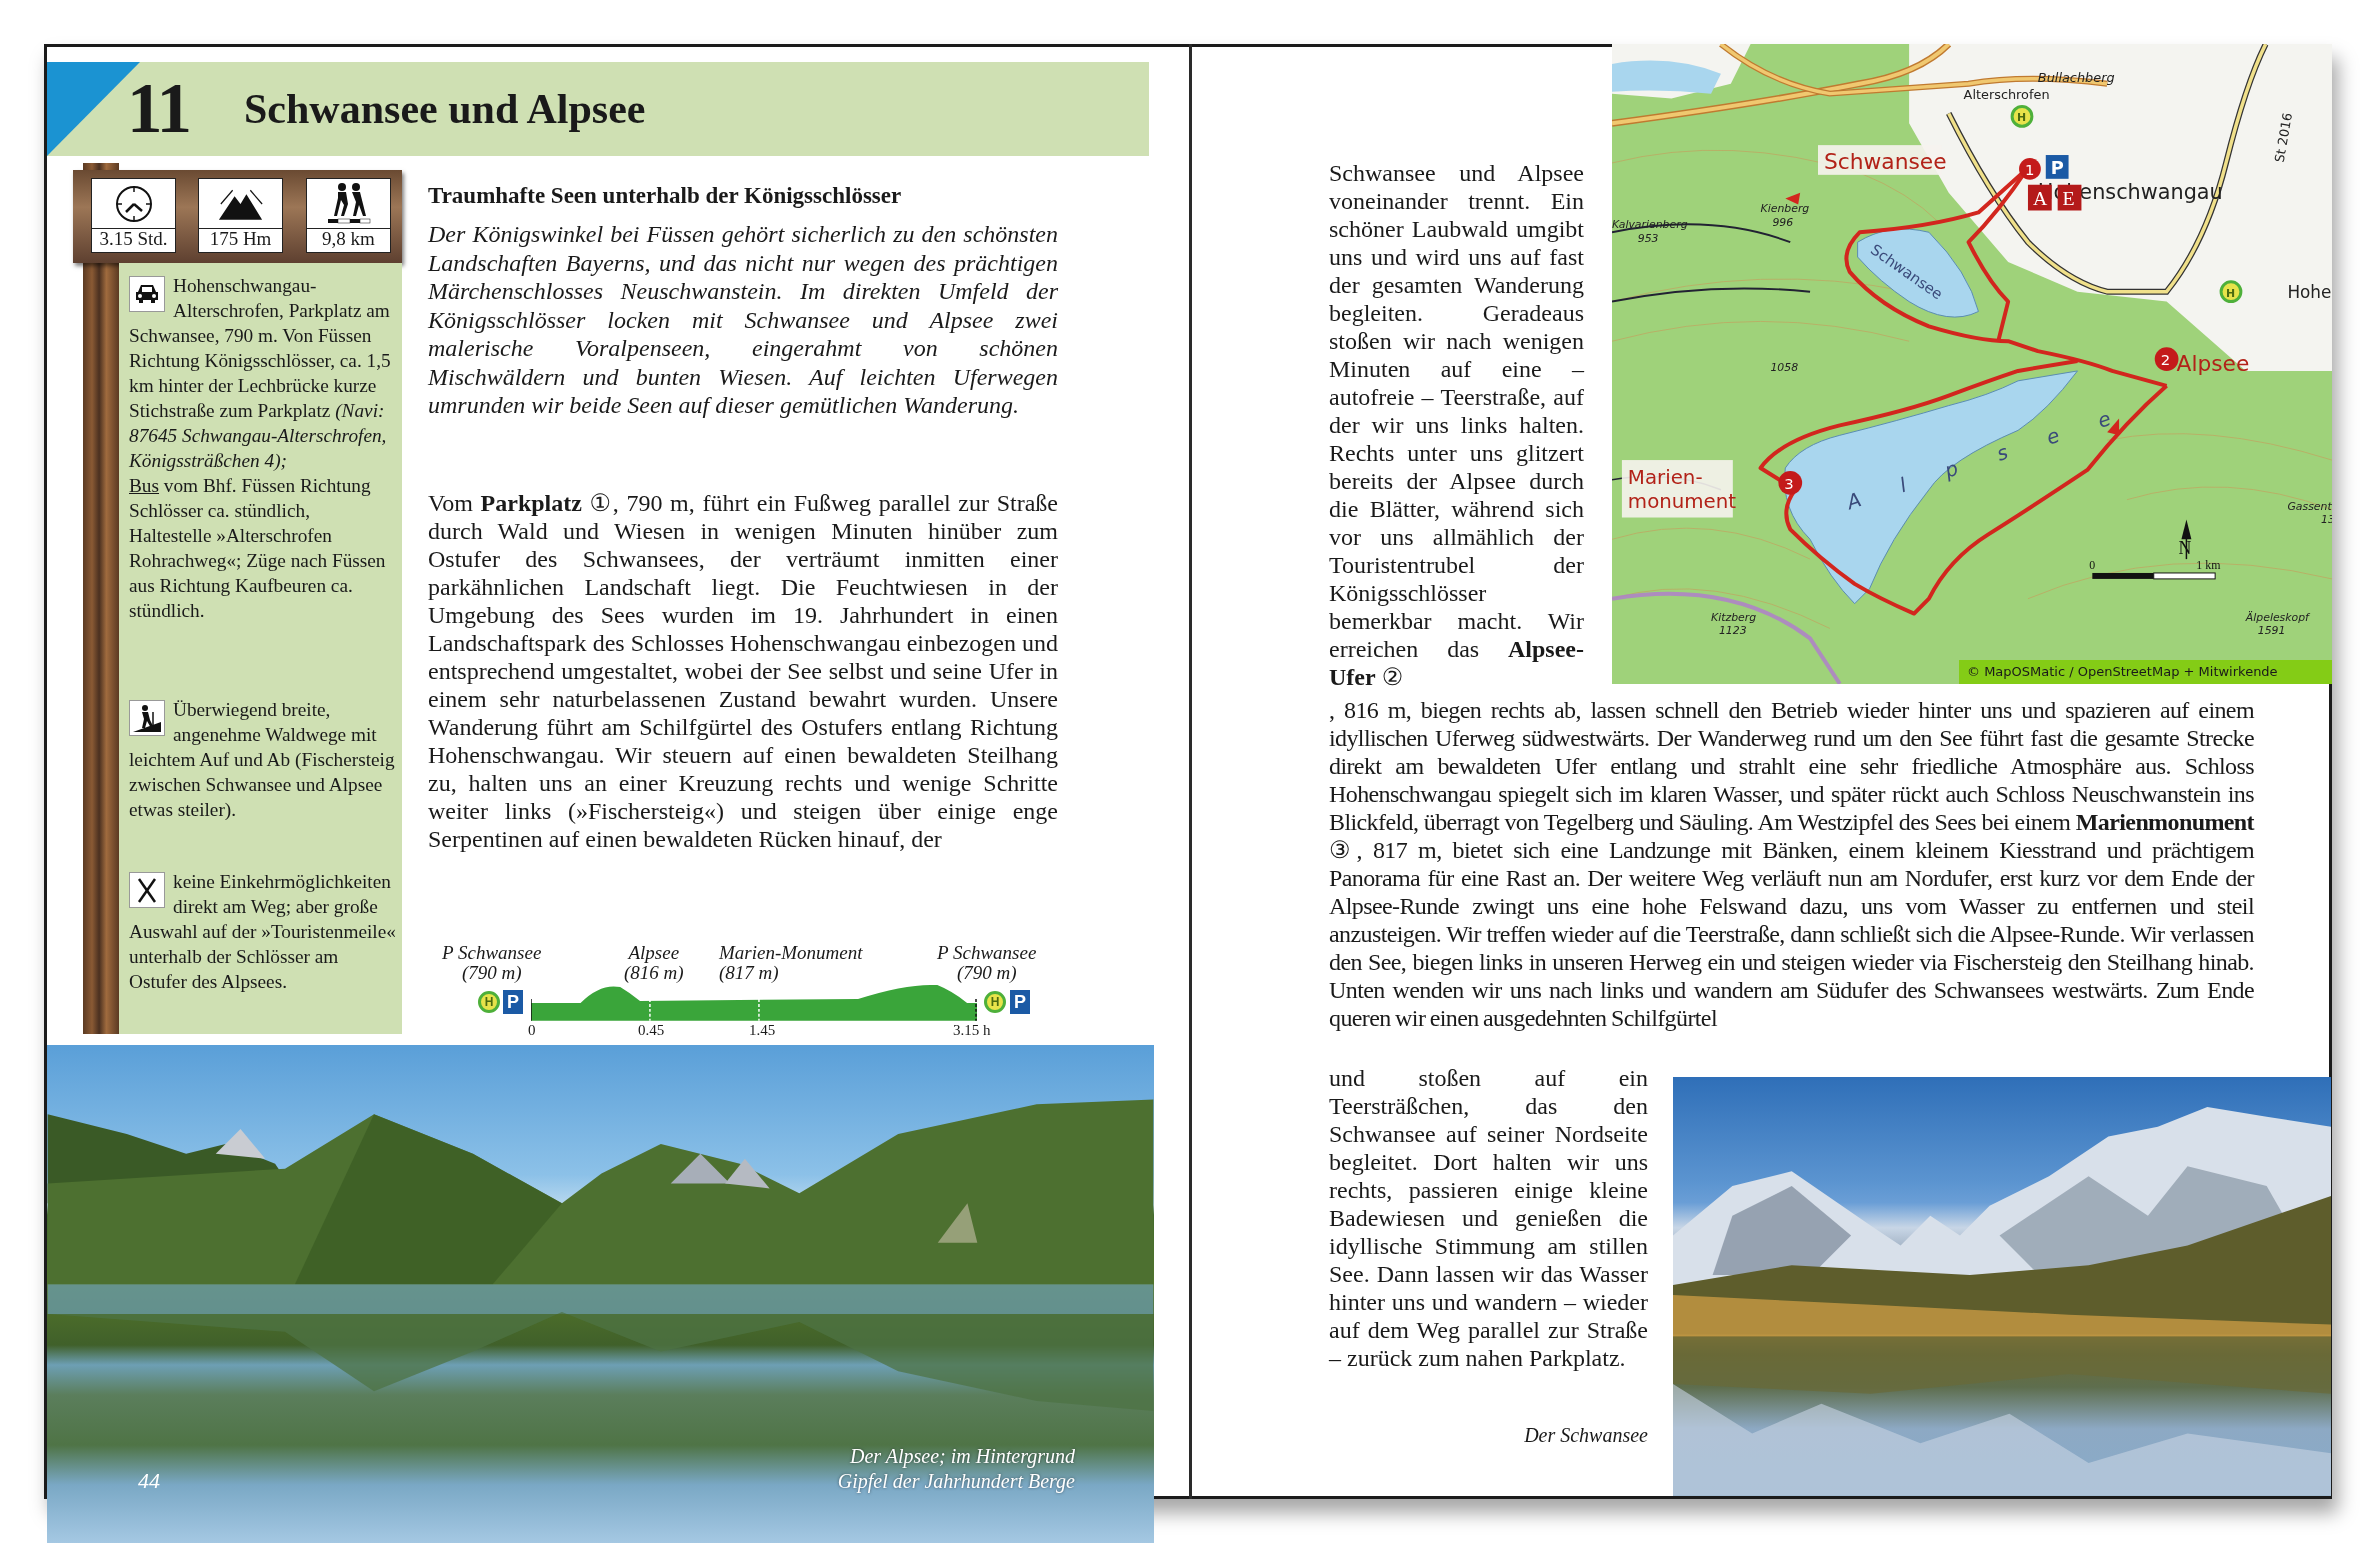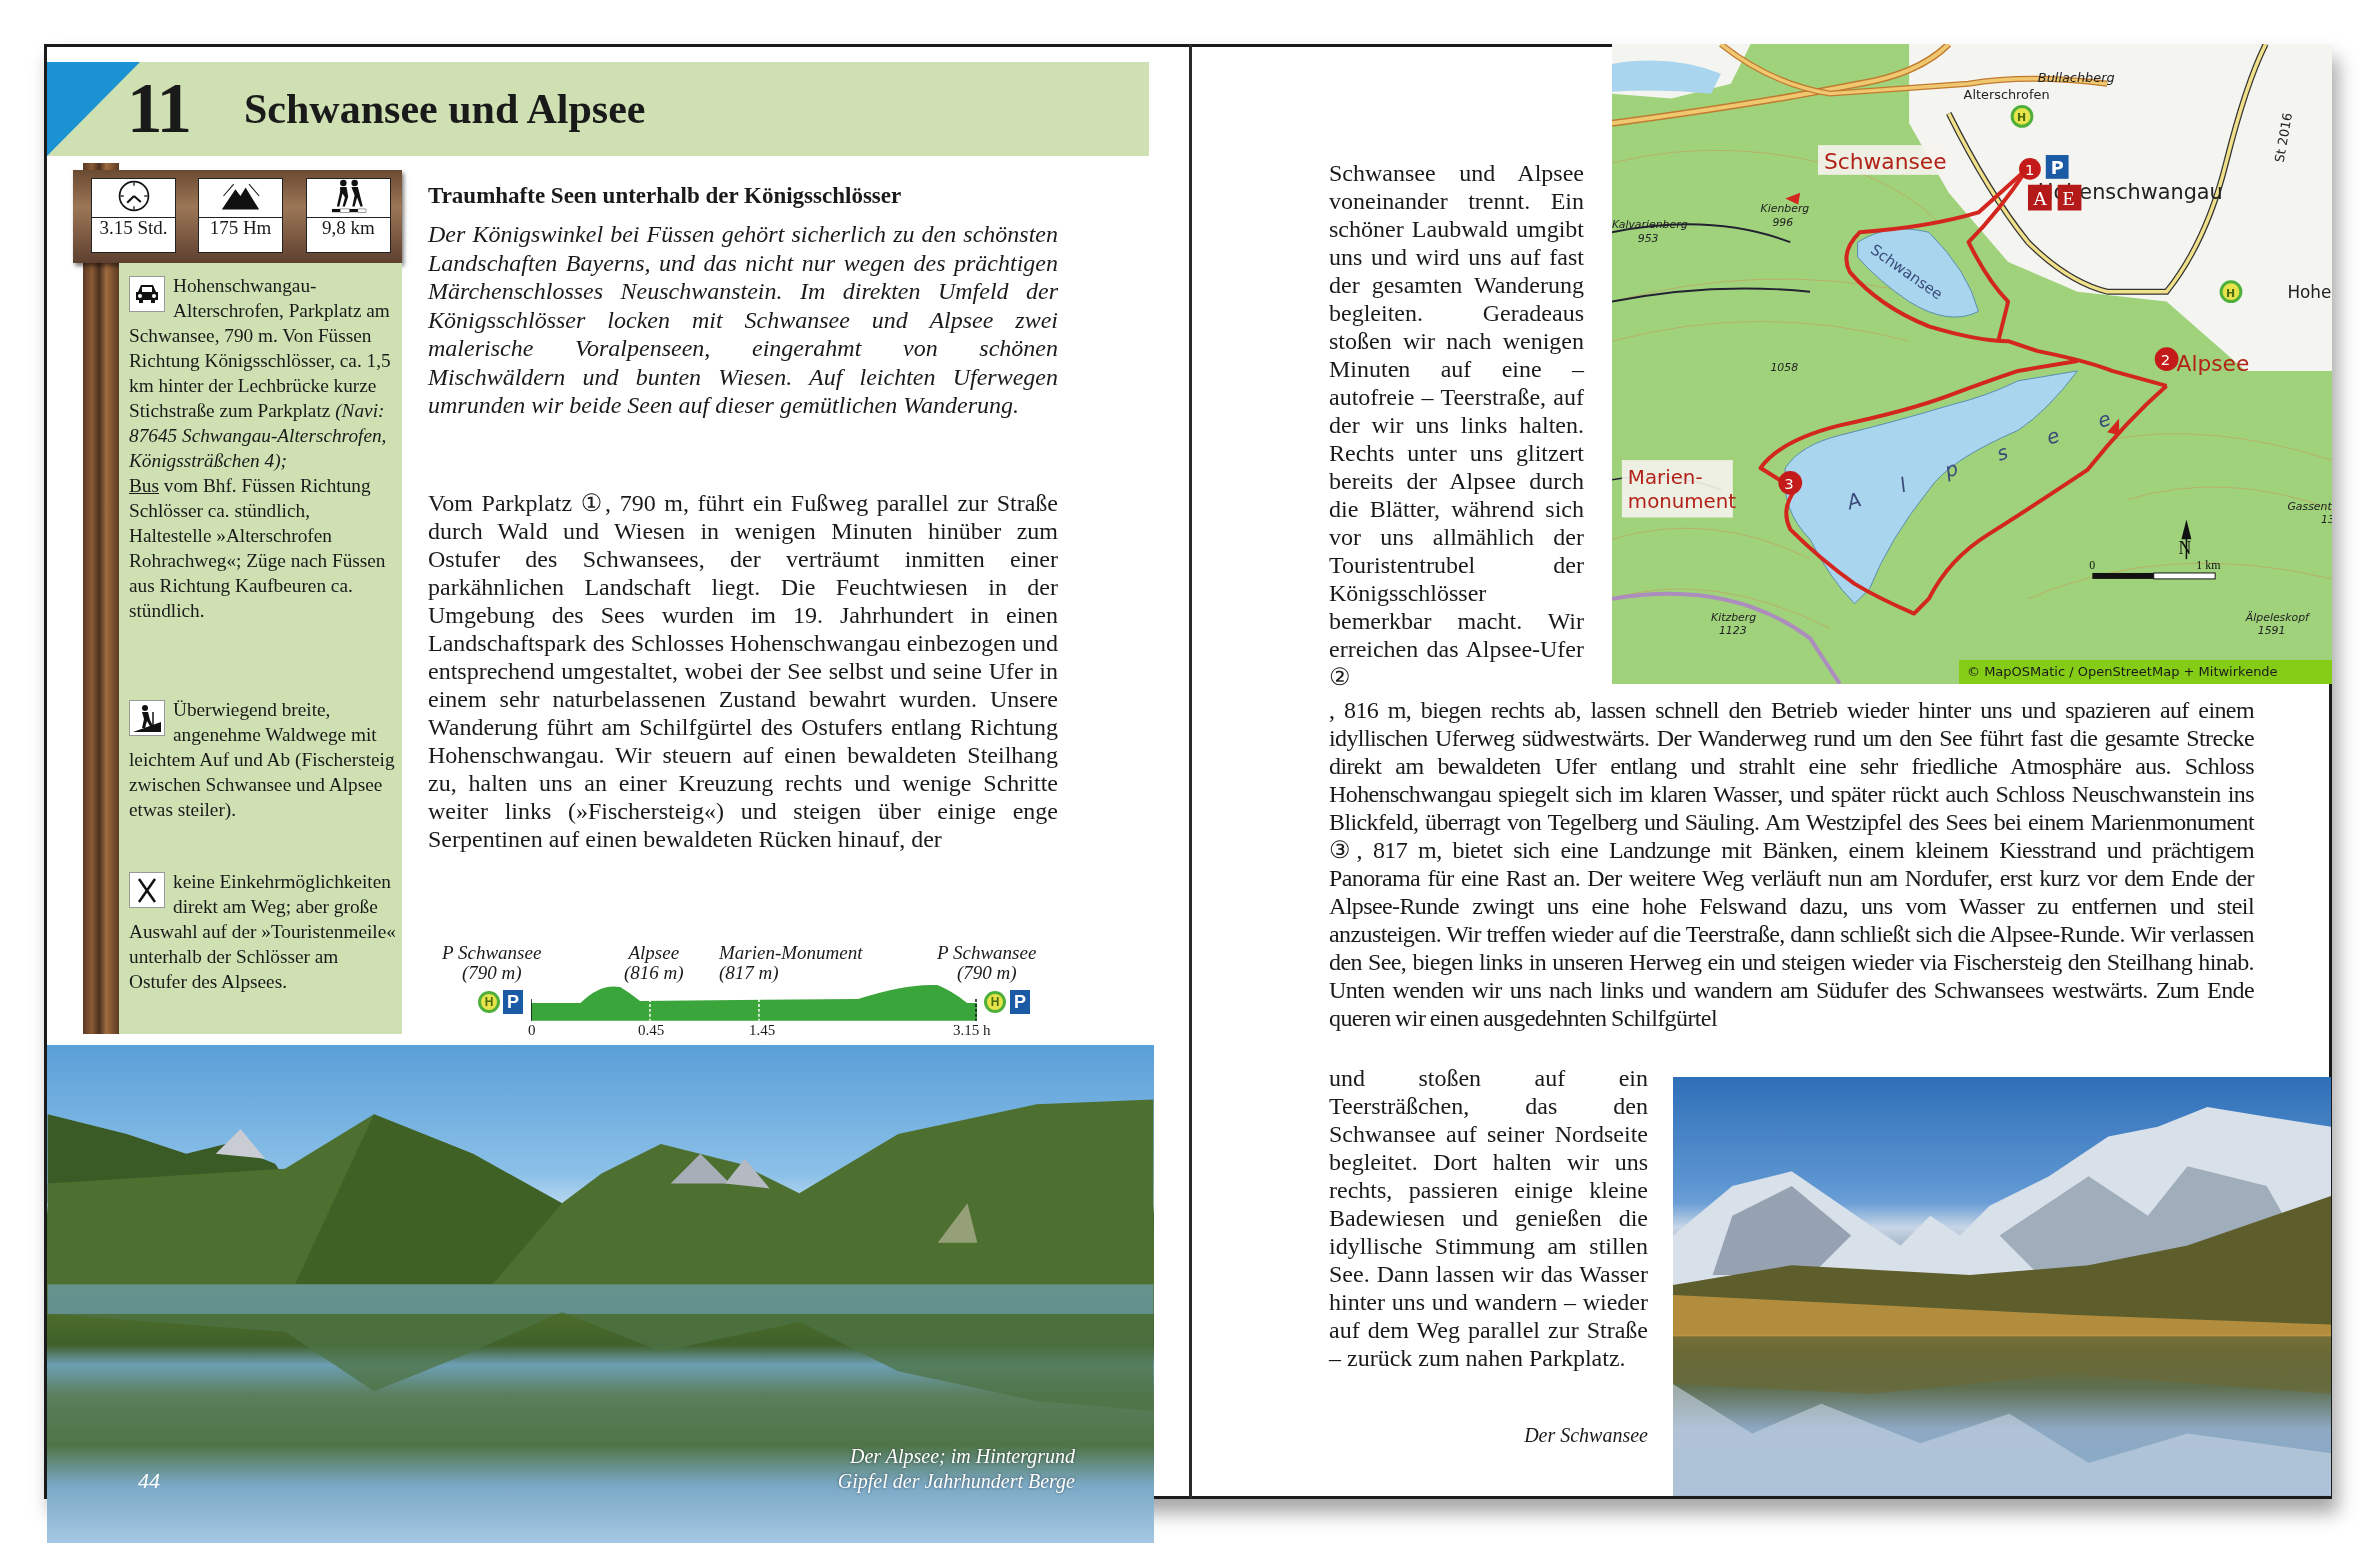--- a/index.html
+++ b/index.html
@@ -20,33 +20,33 @@
 
   
   .post { left:83px; top:163px; width:36px; height:871px;
           background:linear-gradient(90deg,#5b3a22 0%,#8a5a34 25%,#4a3020 45%,#a06b3e 65%,#5b3a22 100%); }
   .board { left:73px; top:170px; width:329px; height:93px;
            background:linear-gradient(180deg,#6a4a32 0%,#9c7656 40%,#5e4030 100%);
            box-shadow:2px 3px 4px rgba(0,0,0,0.5); }
   .stat { top:178px; width:85px; height:75px; background:#fff; border:1px solid #222; box-sizing:border-box;
           display:flex; flex-direction:column; align-items:center; justify-content:flex-end; }
   .stat svg { margin-bottom:4px; }
-  .stat span { font-size:19px; line-height:20px; margin-bottom:14px; border-top:1px solid #222; width:100%; text-align:center; }
+  .stat span { font-size:19px; line-height:20px; margin-bottom:3px; border-top:1px solid #222; width:100%; text-align:center; }
   .sidebar { left:119px; top:263px; width:283px; height:771px; background:#cfe0b3; }
   .side-block { position:absolute; left:10px; width:267px; font-size:19.3px; line-height:25px; color:#1a1a1a; }
   .side-icon { float:left; width:36px; height:36px; margin:3px 8px 0 0; background:#fff; border:1px solid #999;
                box-sizing:border-box; display:flex; align-items:center; justify-content:center; }
   .side-block .it { font-style:italic; }
   .side-block .u { text-decoration:underline; }
 
   
   .subhead { left:428px; top:180px; width:634px; font-size:23px; font-weight:bold; line-height:32px; }
   .intro { left:428px; top:220px; width:630px; font-size:24px; line-height:28.5px; font-style:italic; text-align:justify; }
   .body-left { left:428px; top:489px; width:630px; font-size:24px; line-height:28px; text-align:justify; }
-  .body-left b, .rtext b { font-weight:normal; }
+  .body-left b, .rtext b { font-weight:bold; }
 
   
   .profile { left:436px; top:941px; width:614px; height:99px; }
   .plabel { position:absolute; font-size:19px; font-style:italic; line-height:20px; text-align:center; }
   .ptick { position:absolute; top:81px; font-size:15px; }
   .hbadge { position:absolute; width:22px; height:22px; border-radius:50%; background:#e7e34a; border:3px solid #4eb03a; box-sizing:border-box;
             font:bold 12px "Liberation Sans",sans-serif; color:#4a6a10; text-align:center; line-height:16px; }
   .pbadge { position:absolute; width:20px; height:24px; background:#1b5aa5; color:#fff; font:bold 18px "Liberation Sans",sans-serif; text-align:center; line-height:24px; }
 
   

